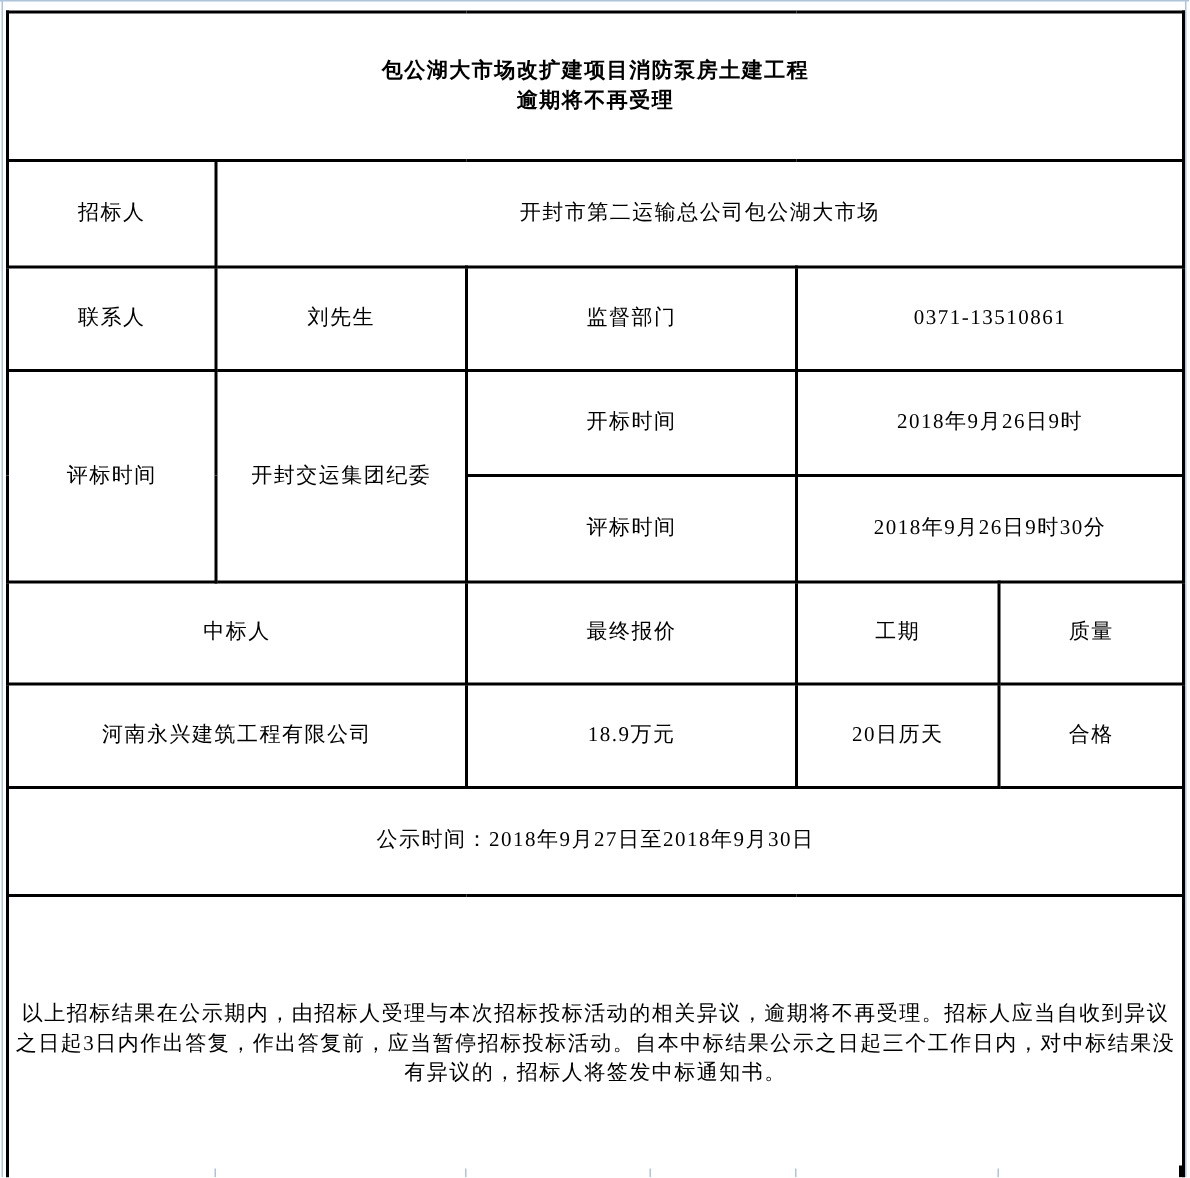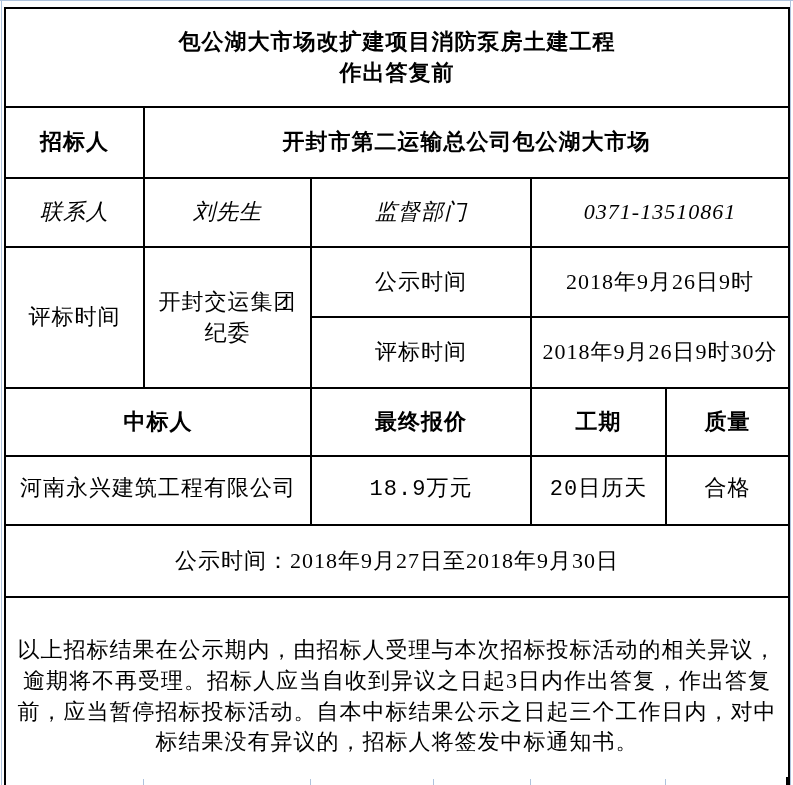--- a/index.html
+++ b/index.html
@@ -34,33 +34,33 @@
     left: 4px;
     top: 7px;
     width: 784px;
     border-collapse: collapse;
     table-layout: fixed;
   }
   table.doc td {
     border: 2px solid #000000;
     text-align: center;
     vertical-align: middle;
-    font-size: 22px;
+    font-size: 14px;
     letter-spacing: 1px;
     line-height: 1.4;
     padding: 2px 4px;
     overflow: hidden;
   }
   .r-title  td { height: 93px; }
-  .r-bidder td { height: 65px; font-weight: bold; }
-  .r-contact td { height: 63px; font-style: italic; }
+  .r-bidder td { height: 65px; }
+  .r-contact td { height: 63px; }
   .r-sup-a  td { height: 64px; }
   .r-sup-b  td { height: 65px; border-radius: 21px; }
-  .r-whead  td { height: 62px; font-weight: bold; }
-  .r-winner td { height: 63px; font-family: Liberation Mono, monospace; }
+  .r-whead  td { height: 62px; }
+  .r-winner td { height: 63px; }
   .r-public td { height: 66px; }
   .r-note   td { height: 193px; }
 
   td.title-cell {
     font-size: 38px;
     font-weight: bold;
     line-height: 47px;
     letter-spacing: 1px;
     padding: 0;
   }
@@ -95,40 +95,40 @@
       <col style="width:167px">
       <col style="width:220px">
       <col style="width:135px">
       <col style="width:123px">
     </colgroup>
 
     <tbody>
         <tr class="r-title">
       <td colspan="5" class="title-cell">
         <div>包公湖大市场改扩建项目消防泵房土建工程</div>
-        <div>作出答复前</div>
+        <div>逾期将不再受理</div>
       </td>
     </tr>
 
     <tr class="r-bidder">
       <td>招标人</td>
       <td colspan="4">开封市第二运输总公司包公湖大市场</td>
     </tr>
 
     <tr class="r-contact">
       <td>联系人</td>
       <td>刘先生</td>
       <td>监督部门</td>
       <td colspan="2">0371-13510861</td>
     </tr>
 
     <tr class="r-sup-a">
       <td rowspan="2">评标时间</td>
       <td rowspan="2">开封交运集团纪委</td>
-      <td>公示时间</td>
+      <td>开标时间</td>
       <td colspan="2">2018年9月26日9时</td>
     </tr>
 
     <tr class="r-sup-b">
       <td>评标时间</td>
       <td colspan="2">2018年9月26日9时30分</td>
     </tr>
 
     <tr class="r-whead">
       <td colspan="2">中标人</td>

